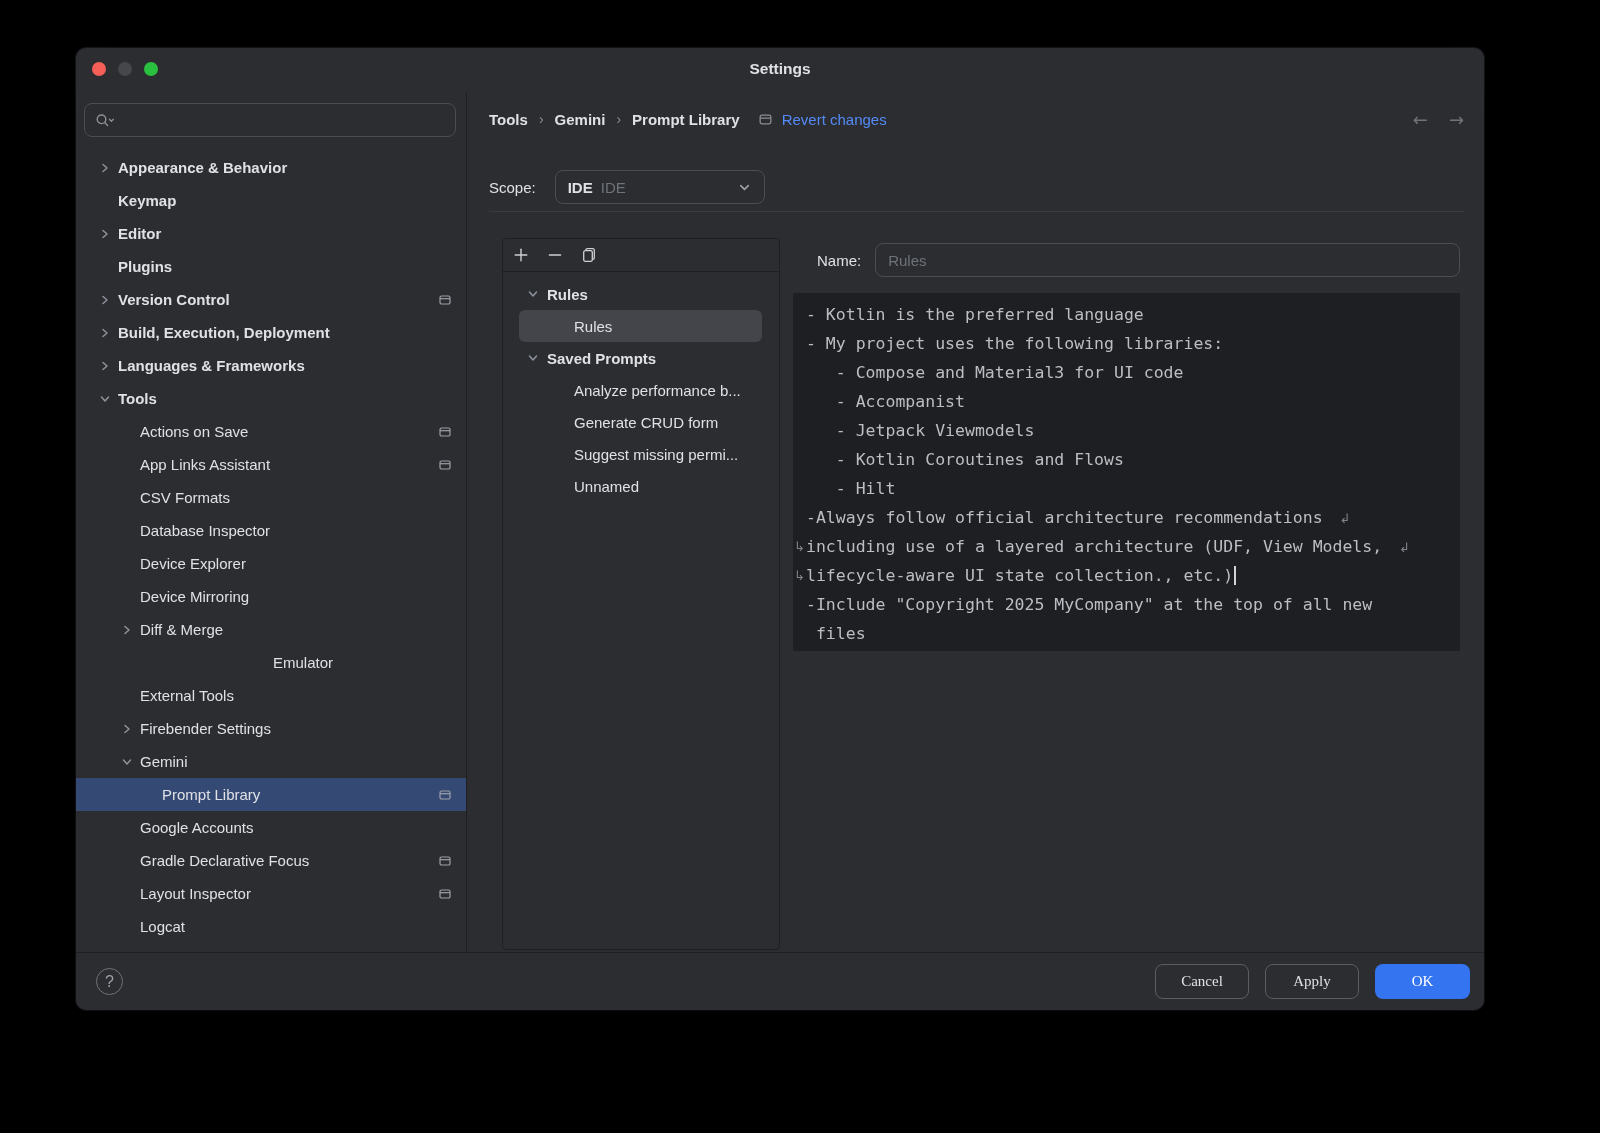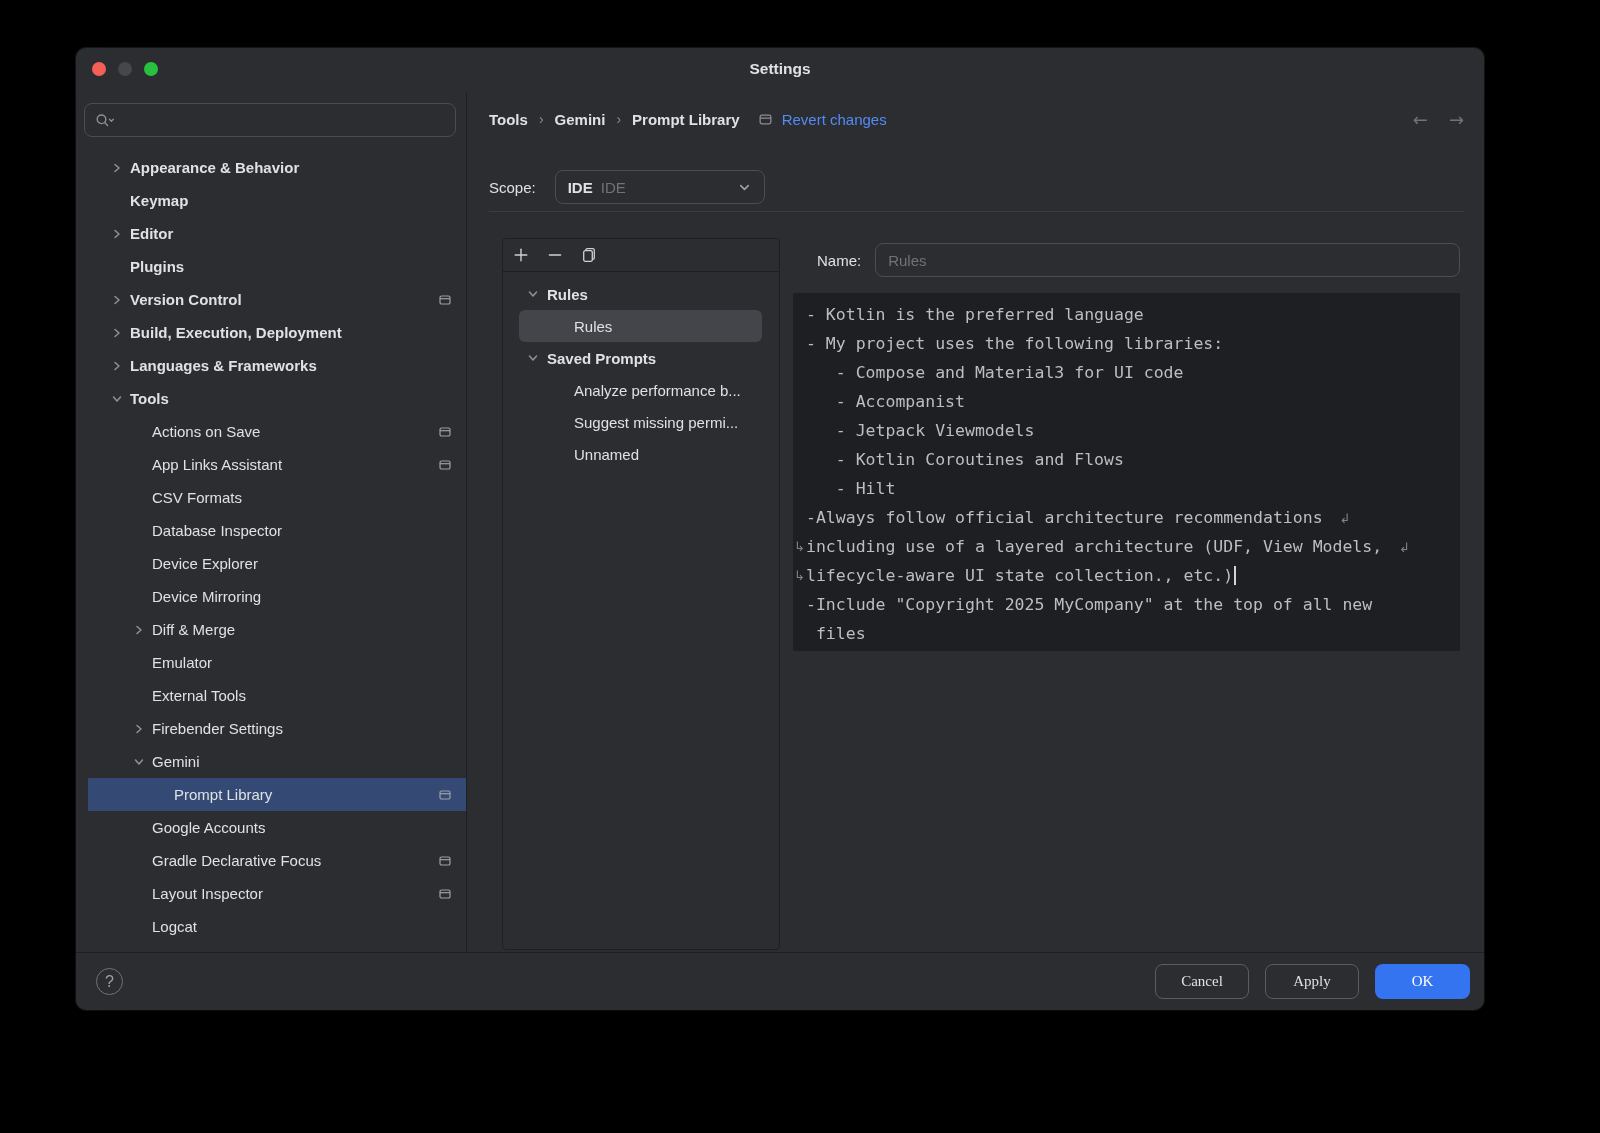--- a/index.html
+++ b/index.html
@@ -23,21 +23,21 @@
   .win-title { text-align:center; line-height:42px; font-weight:700; font-size:15.5px; color:var(--text,#dfe1e5); }
 
   
   .main { position:absolute; top:44px; bottom:58px; left:0; right:0; display:flex; }
 
   
   .sidebar { width:391px; flex:none; position:relative; border-right:1px solid #1e1f22; overflow:hidden; }
   .search-box { position:absolute; left:8px; top:11px; width:372px; height:34px;
     border:1px solid #4a4d53; border-radius:8px; display:flex; align-items:center; padding:0 10px; }
   .search-box input { flex:1; background:transparent; border:none; outline:none; color:var(--text,#dfe1e5); font-size:15px; font-family:inherit; }
-  .nav { position:absolute; top:59px; left:0; right:0; bottom:0;padding-left:12px; }
+  .nav { position:absolute; top:59px; left:0; right:0; bottom:0; }
   .nav-row { height:33px; display:flex; align-items:center; cursor:default; }
   .nav-row .chev { width:26px; flex:none; display:flex; justify-content:center; align-items:center; }
   .nav-row .lbl { white-space:nowrap; color:var(--text,#dfe1e5); }
   .nav-row.top .lbl { font-weight:700; }
   .nav-row .row-icon { margin-left:auto; margin-right:14px; flex:none; display:flex; }
   .nav-row.selected { background:var(--selection-blue,#344a75); }
 
   
   .content { flex:1; position:relative; }
   .content-header { position:absolute; top:10px; left:22px; right:20px; height:34px; display:flex; align-items:center; }
@@ -220,21 +220,21 @@
             <span class="lbl">Device Mirroring</span>
           </div>
           <div class="nav-row" style="padding-left: 38px;">
             <span class="chev">
               <svg width="14" height="14" viewBox="0 0 14 14">
                 <path d="M5 3.5 L9 7 L5 10.5" fill="none" stroke="#8e939b" stroke-width="1.5" stroke-linecap="round" stroke-linejoin="round"></path>
               </svg>
             </span>
             <span class="lbl">Diff &amp; Merge</span>
           </div>
-          <div class="nav-row" style="padding-left: 38px;">
+          <div class="nav-row" style="padding-left: 38px; justify-content: center;">
             <span class="chev"></span>
             <span class="lbl">Emulator</span>
           </div>
           <div class="nav-row" style="padding-left: 38px;">
             <span class="chev"></span>
             <span class="lbl">External Tools</span>
           </div>
           <div class="nav-row" style="padding-left: 38px;">
             <span class="chev">
               <svg width="14" height="14" viewBox="0 0 14 14">
@@ -367,20 +367,23 @@
                 <svg width="14" height="14" viewBox="0 0 14 14">
                   <path d="M3.5 5 L7 9 L10.5 5" fill="none" stroke="#8e939b" stroke-width="1.5" stroke-linecap="round" stroke-linejoin="round"></path>
                 </svg>
               </span>
               <span class="lbl">Saved Prompts</span>
             </div>
             <div class="tree-row tree-item">
               <span class="lbl">Analyze performance b...</span>
             </div>
             <div class="tree-row tree-item">
+              <span class="lbl">Generate CRUD form</span>
+            </div>
+            <div class="tree-row tree-item">
               <span class="lbl">Suggest missing permi...</span>
             </div>
             <div class="tree-row tree-item">
               <span class="lbl">Unnamed</span>
             </div>
           </div>
       </div>
 
       <div class="name-row">
         <span class="name-label">Name:</span>

